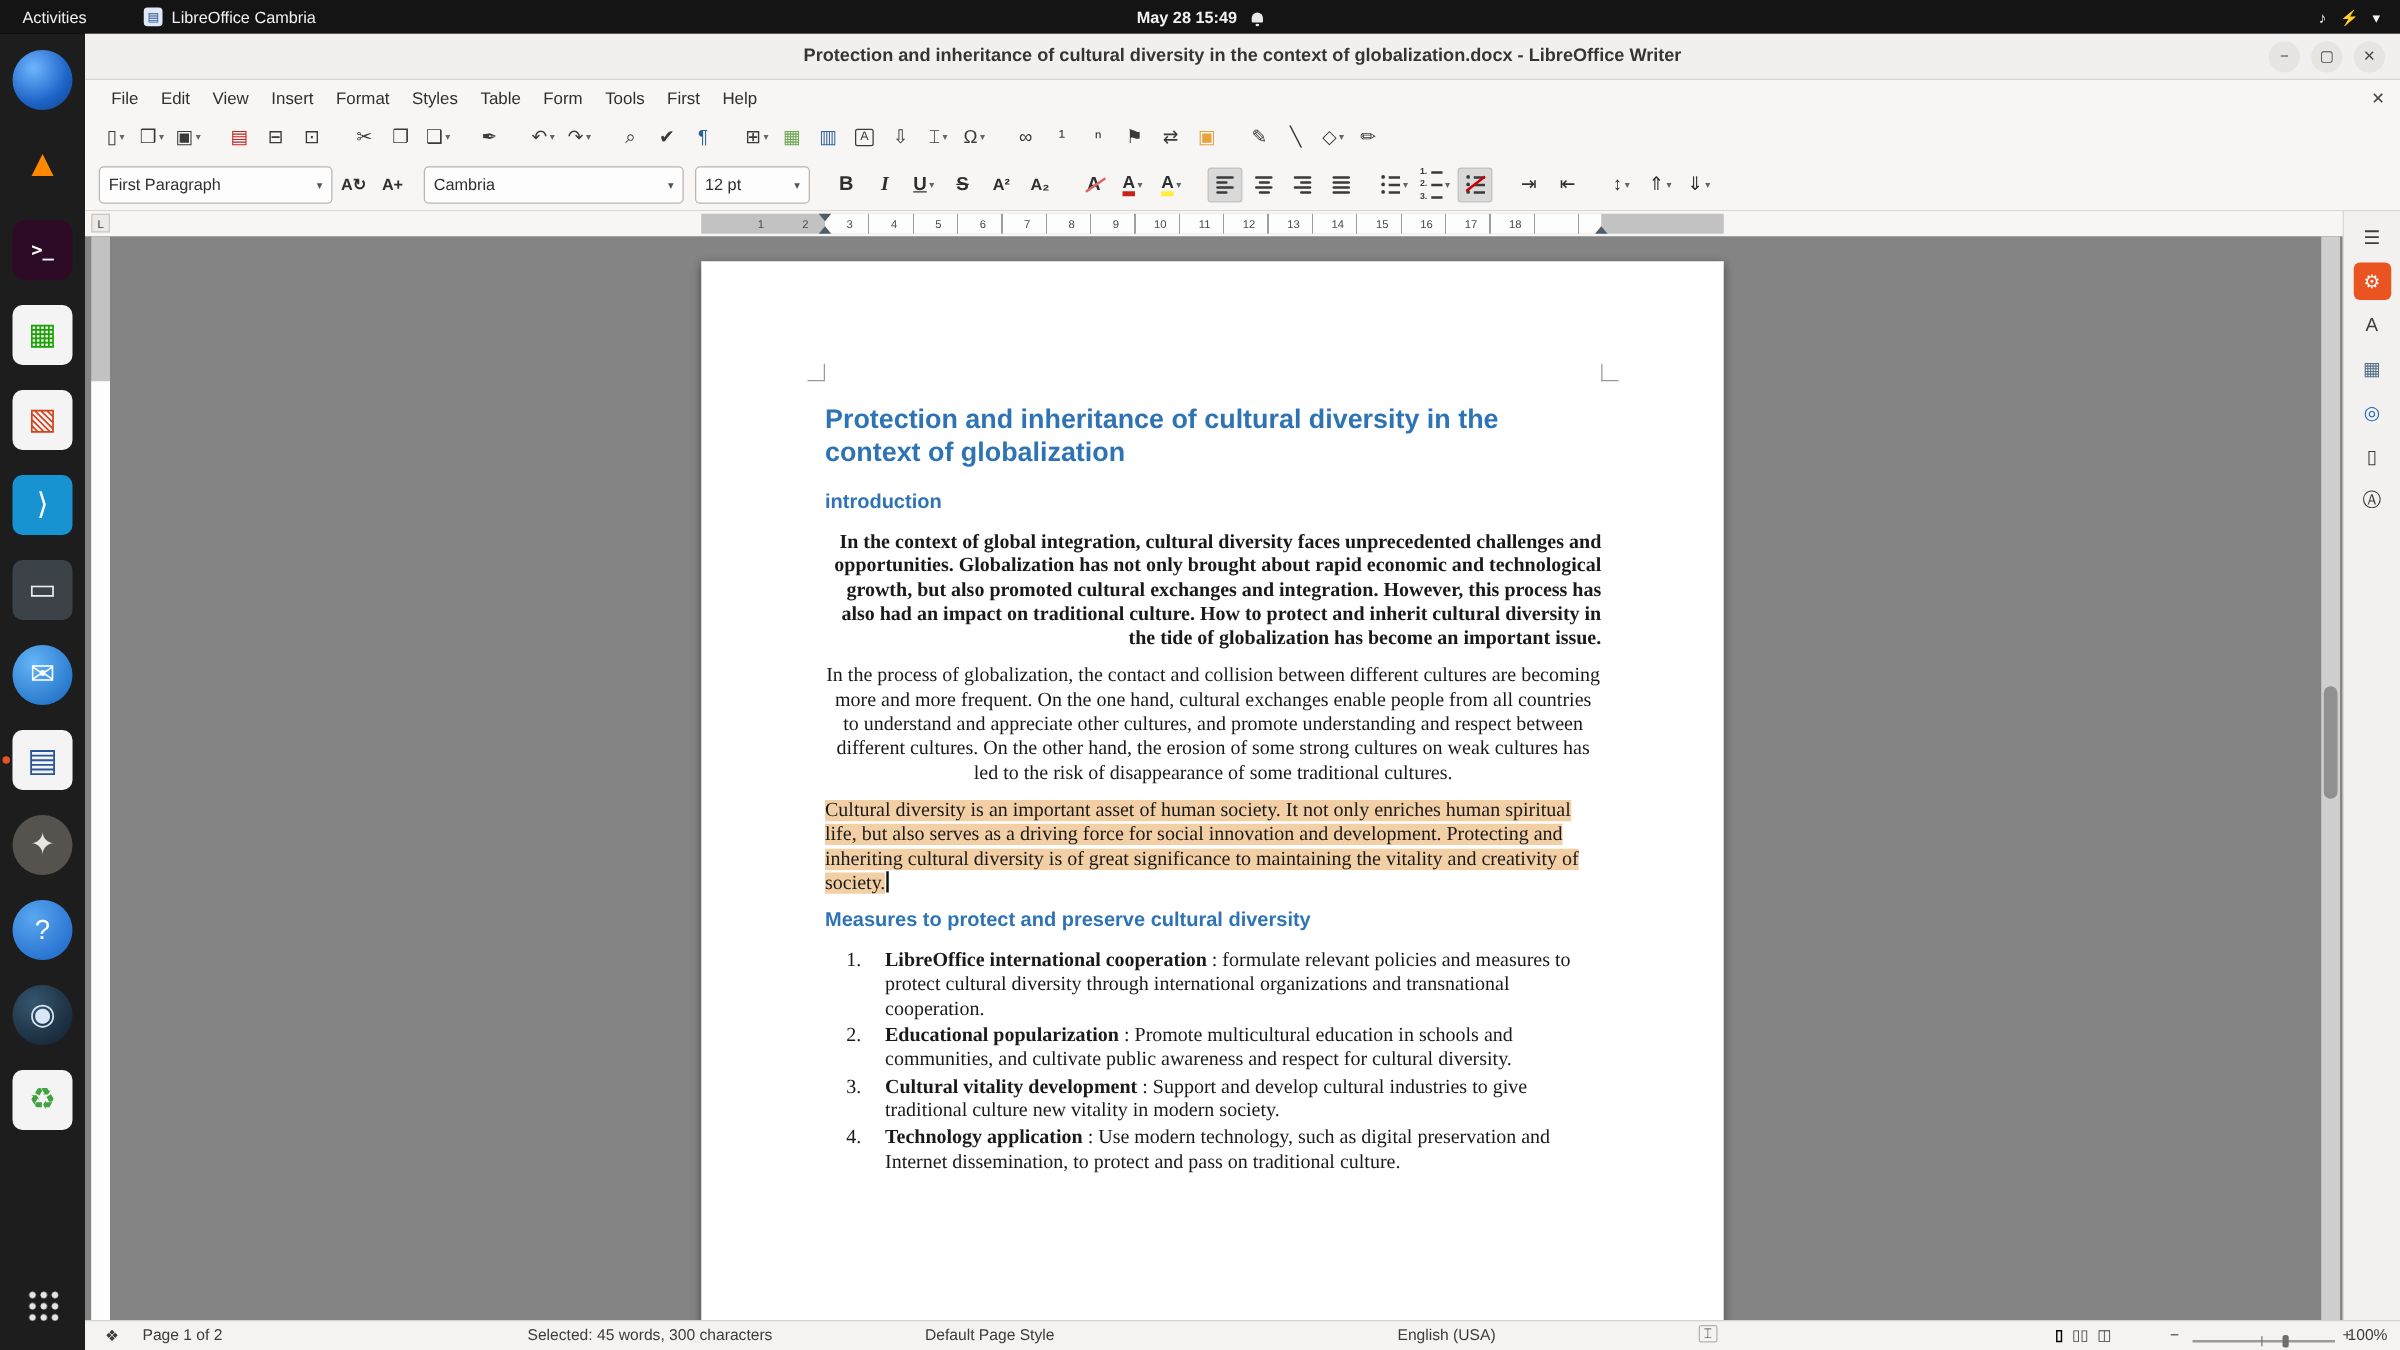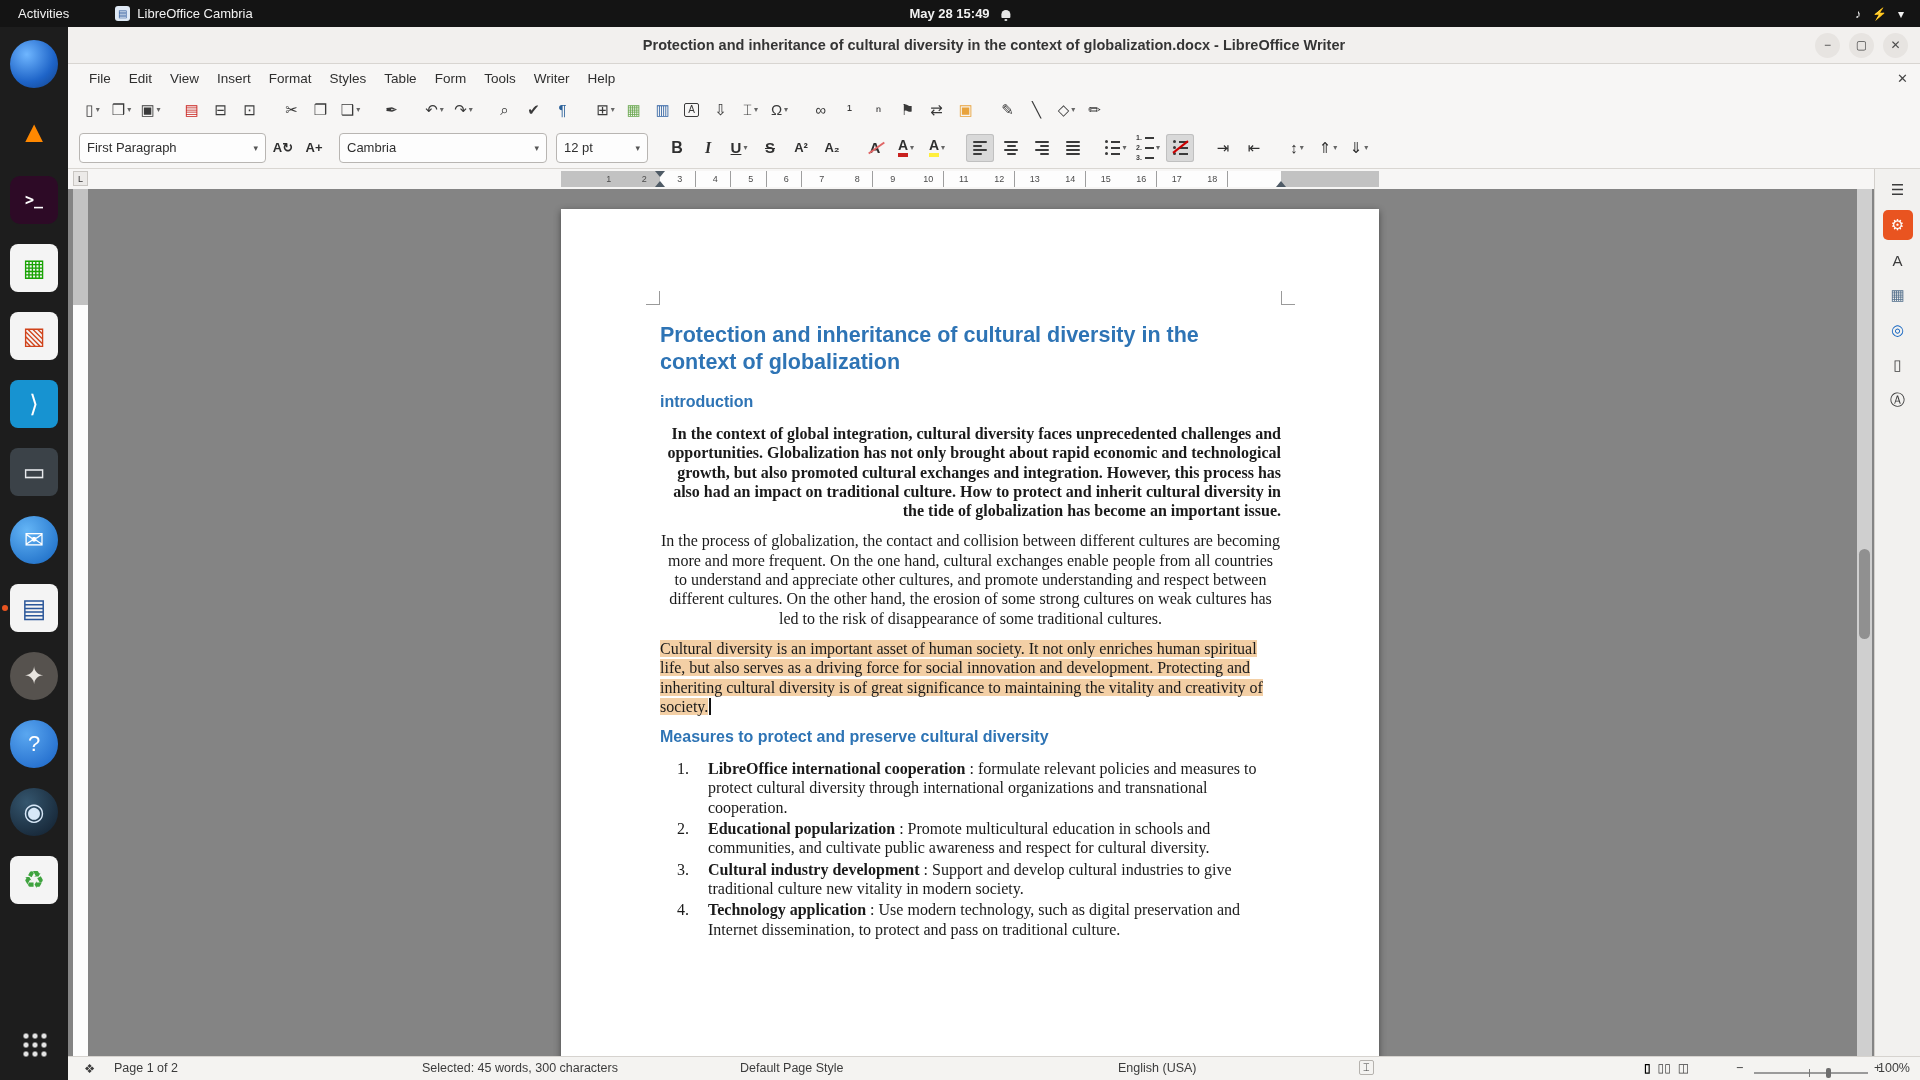--- a/index.html
+++ b/index.html
@@ -268,21 +268,21 @@
           <span class="menu-item">Format</span>
 
           <span class="menu-item">Styles</span>
 
           <span class="menu-item">Table</span>
 
           <span class="menu-item">Form</span>
 
           <span class="menu-item">Tools</span>
 
-          <span class="menu-item">Writer</span>
+          <span class="menu-item">First</span>
 
           <span class="menu-item">Help</span>
 
         <span class="menu-close">✕</span>
       </div>
 
       <div class="toolbar">
 
           <span class="tbtn">
             <span class="tglyph">▯</span>
@@ -660,21 +660,21 @@
                     <span class="li-body"><b>LibreOffice international cooperation</b><span> : formulate relevant policies and measures to protect cultural diversity through international organizations and transnational cooperation.</span></span>
                   </div>
 
                   <div class="li">
                     <span class="num">2.</span>
                     <span class="li-body"><b>Educational popularization</b><span> : Promote multicultural education in schools and communities, and cultivate public awareness and respect for cultural diversity.</span></span>
                   </div>
 
                   <div class="li">
                     <span class="num">3.</span>
-                    <span class="li-body"><b>Cultural industry development</b><span> : Support and develop cultural industries to give traditional culture new vitality in modern society.</span></span>
+                    <span class="li-body"><b>Cultural vitality development</b><span> : Support and develop cultural industries to give traditional culture new vitality in modern society.</span></span>
                   </div>
 
                   <div class="li">
                     <span class="num">4.</span>
                     <span class="li-body"><b>Technology application</b><span> : Use modern technology, such as digital preservation and Internet dissemination, to protect and pass on traditional culture.</span></span>
                   </div>
 
               </div>
             </div>
 

